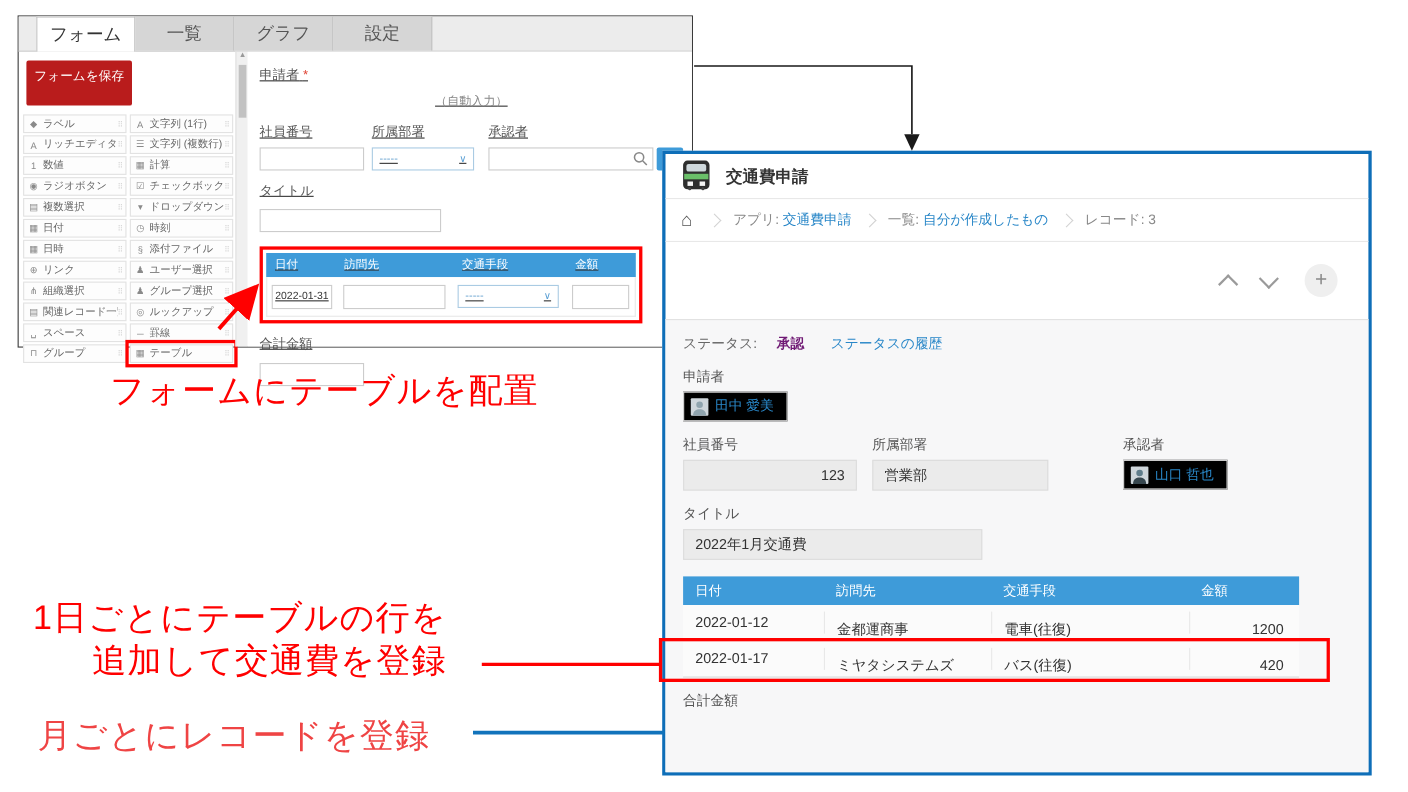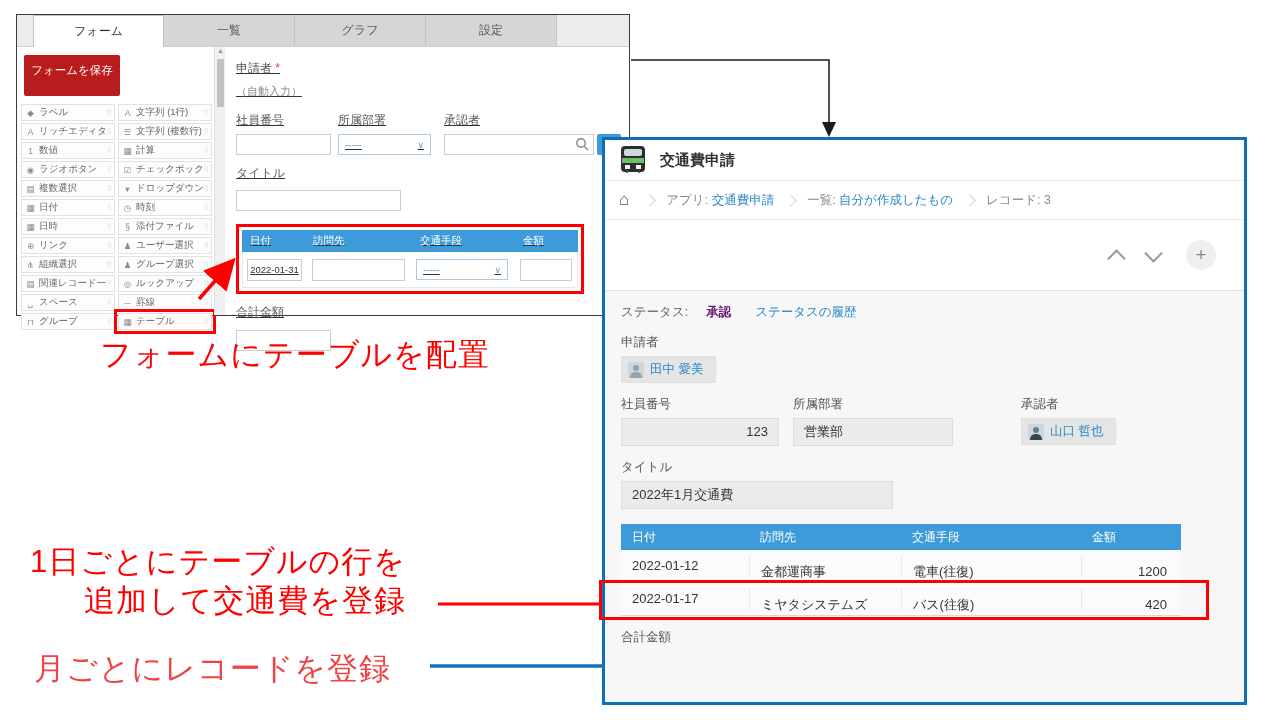--- a/index.html
+++ b/index.html
@@ -7,38 +7,38 @@
   body {
     position:relative; background:#ffffff; overflow:hidden;
     font-family:"Liberation Sans","DejaVu Sans",sans-serif; color:#333;
   }
   
   .overlay { position:absolute; left:0; top:0; width:1280px; height:720px; pointer-events:none; z-index:50; }
 
   
   .builder { position:absolute; left:16px; top:14px; width:614px; height:302px; border:1px solid #3a3a3a; background:#fff; }
   .tabbar { height:32px; background:#ececec; border-bottom:1px solid #cfcfcf; display:flex; padding-left:16px; }
-  .tab { width:131px; font-size:12px; color:#555; display:flex; align-items:center; justify-content:center; background:#d6d6d6; border-right:1px solid #c3c3c3; }
+  .tab { width:90px; font-size:16px; color:#555; display:flex; align-items:center; justify-content:center; background:#d6d6d6; border-right:1px solid #c3c3c3; }
   .tab.active { background:#fff; color:#333; border:1px solid #c3c3c3; border-bottom:none; margin-bottom:-1px; }
   .builder-main { display:flex; height:268px; }
   .palette { width:197px; padding:8px 0 0 4px; }
   .savebtn { width:96px; height:41px; background:#b91c1c; color:#fff; font-size:11.5px; text-align:center; line-height:30px; border-radius:2px; margin:0 0 8px 3px; }
   .pal-grid { display:grid; grid-template-columns:94px 94px; gap:2px 3px; }
   .pal-item { height:17px; background:#fdfdfd; border:1px solid #e2e2e2; display:flex; align-items:center; padding:0 2px 0 3px; white-space:nowrap; overflow:hidden; }
   .pal-ic { width:11px; font-size:8.5px; color:#8a8a8a; flex:none; text-align:center; margin-right:3px; }
   .pal-tx { font-size:9.5px; color:#666; flex:1; overflow:hidden; }
   .pal-grip { font-size:7px; color:#d7d7d7; flex:none; }
   .pal-item.hl { outline:3px solid #ff0000; outline-offset:1px; }
   .vscroll { width:11px; background:#f0f0f0; border-left:1px solid #e0e0e0; position:relative; flex:none; }
   .vthumb { position:absolute; top:12px; left:2px; width:7px; height:48px; background:#c2c2c2; }
   .varrow { position:absolute; top:0; left:2px; font-size:7px; color:#999; }
   .form-area { flex:1; padding:13px 8px 0 11px; background:#fff;text-decoration:underline; }
   .flabel { font-size:12px; color:#555; margin-bottom:5px; }
   .req { color:#e0493a; }
-  .autonote { font-size:11px; color:#888; margin:7px 0 13px; }
+  .autonote { font-size:11px; color:#888; margin:7px 0 13px;text-align:center; }
   .fcols { display:flex; }
   .fc1 { width:95px; margin-right:7px; }
   .fc2 { width:93px; margin-right:13px; }
   .fc3 { flex:1; }
   .ctl-row { display:flex; align-items:center; }
   .ip { height:21px; border:1px solid #ccc; background:#fff; width:100%; font-size:11px; padding:0 4px; color:#333; }
   .sel { height:21px; border:1px solid #aacbe3; background:#fff; display:flex; align-items:center; justify-content:space-between; padding:0 6px; font-size:10px; color:#6aa3d0; }
   .chev-s { color:#5a9fd4; font-size:9px; }
   .approver-ip { position:relative; flex:1; }
   .mag { position:absolute; right:5px; top:3px; }
@@ -72,21 +72,21 @@
   .rtoolbar { height:70px; display:flex; align-items:center; justify-content:flex-end; padding-right:28px; }
   .chev { width:13px; height:13px; border-top:2px solid #9a9a9a; border-right:2px solid #9a9a9a; }
   .chev.up { transform:rotate(-45deg); margin-right:24px; margin-top:6px; }
   .chev.down { transform:rotate(135deg); margin-right:26px; margin-bottom:4px; }
   .plusbtn { width:30px; height:30px; border-radius:50%; background:#efefef; color:#8a8a8a; font-size:19px; display:flex; align-items:center; justify-content:center; }
   .rbody { height:412px; background:#f7f7f8; border-top:1px solid #e2e2e2; padding:13px 16px 0; }
   .srow { font-size:12.5px; color:#666; display:flex; }
   .sval { font-weight:bold; color:#701a75; margin-left:18px; }
   .shist { margin-left:24px; }
   .rlabel { font-size:12.5px; color:#555; margin:13px 0 5px; }
-  .chip { display:inline-flex; align-items:center; gap:6px; background:#e5e5e5; border:1px solid #e0e0e0; height:27px; padding:0 12px 0 6px; font-size:12.5px; }
+  .chip { display:inline-flex; align-items:center; gap:6px; background:#000000; border:1px solid #e0e0e0; height:27px; padding:0 12px 0 6px; font-size:12.5px; }
   .avatar { width:16px; height:16px; background:#cfd6db; border-radius:1px; overflow:hidden; flex:none; }
   .cols3 { display:flex; }
   .c1 { width:158px; } .c2 { width:160px; margin-left:14px; } .c3 { margin-left:68px; }
   .vbox { background:#ebebeb; border:1px solid #dcdcdc; height:28px; line-height:26px; padding:0 10px; font-size:13px; color:#333; }
   .vnum { text-align:right; }
   .titlebox { width:272px; }
   .rtable-wrap { margin-top:15px; width:560px; position:relative; }
   .rthead { display:flex; background:#3e9bd9; height:26px; align-items:center; color:#fff; font-size:12px; }
   .rc1{width:128px;padding-left:11px;} .rc2{width:152px;padding-left:11px;} .rc3{width:180px;padding-left:11px;} .rc4{width:100px;padding-left:11px;}
   .rtr { display:flex; background:#fbfbfb; height:33px; align-items:center; border-bottom:1px solid #d9d9d9; font-size:13px; color:#333; }

